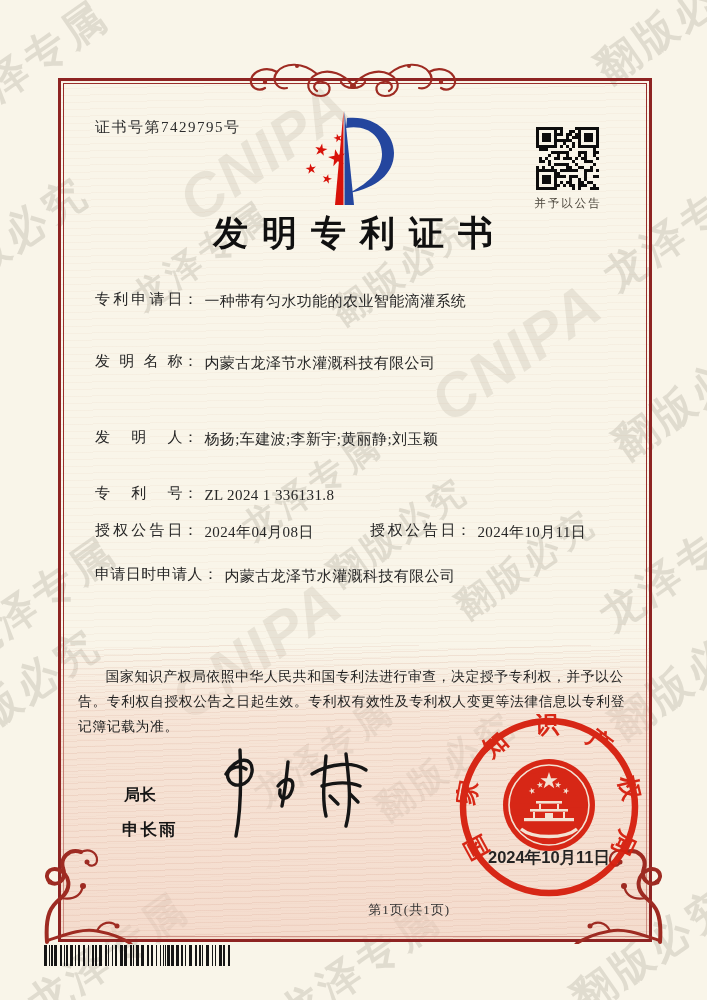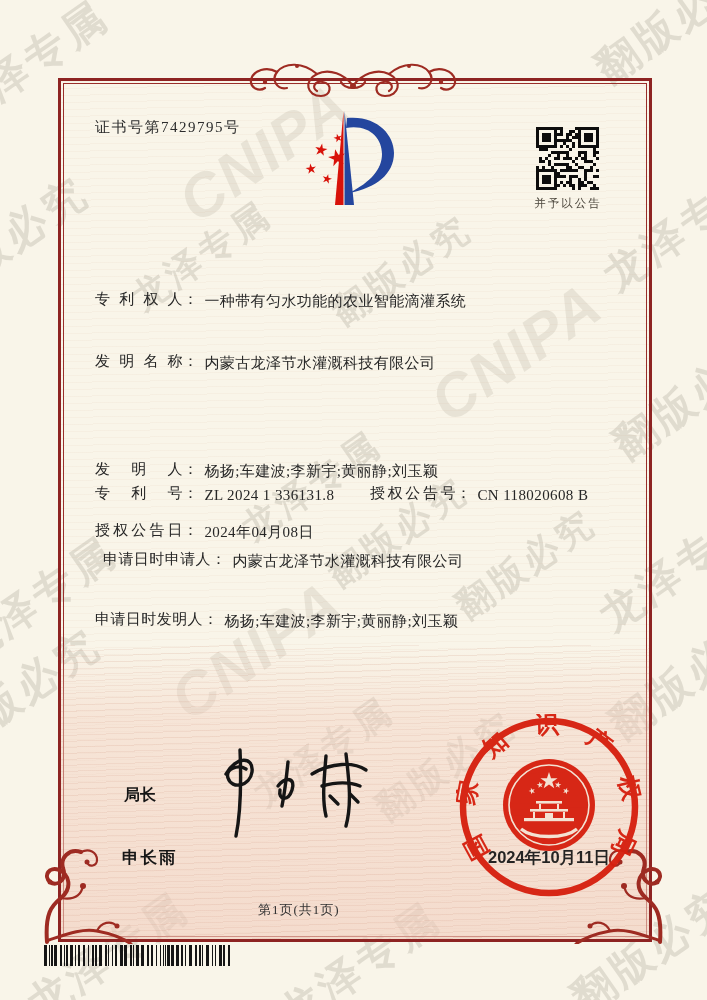--- a/index.html
+++ b/index.html
@@ -48,27 +48,27 @@
   .val { display:inline-block; vertical-align:top; max-width:430px; line-height:22px; }
   .pairR { position:absolute; left:275px; top:0; white-space:nowrap; }
   .w82 { width:86px; }
 
   
   .statement { position:absolute; left:78px; top:664px; width:550px;
                font-size:13.8px; line-height:25px; color:#1f1f1f; text-indent:2em; letter-spacing:0.6px; }
 
   
   .sig-title { position:absolute; left:124px; top:785px; font-size:16px; font-weight:bold; color:#161616; }
-  .sig-name  { position:absolute; left:122px; top:819px; font-size:16.5px; font-weight:bold; color:#161616; letter-spacing:2px;margin-top:28px; }
+  .sig-name  { position:absolute; left:122px; top:819px; font-size:16.5px; font-weight:bold; color:#161616; letter-spacing:2px; }
   .sig-hand  { position:absolute; left:196px; top:744px; width:190px; height:96px; }
 
   
   .seal { position:absolute; left:456px; top:714px; width:186px; height:186px; opacity:0.96; }
   
-  .page-no { position:absolute; left:258px; top:901px; width:192px; text-align:left; font-size:13px; color:#333; letter-spacing:1px; }
+  .page-no { position:absolute; left:258px; top:901px; width:192px; text-align:right; font-size:13px; color:#333; letter-spacing:1px; }
   .barcode { position:absolute; left:44px; top:945px; width:192px; height:21px; display:flex; align-items:stretch; }
   .barcode i { display:block; height:100%; }
   .barcode i.b { background:#151515; }
 </style>
 </head>
 <body>
 
 <div class="page">
 
   <span class="wm" style="left:-64px; top:36px;">龙泽专属</span>
@@ -601,48 +601,47 @@
       <span class="on"></span>
       <span></span>
       <span></span>
       <span></span>
       <span class="on"></span>
       <span class="on"></span>
       <span class="on"></span>
     </div>
   <div class="qr-caption">并予以公告</div>
 
+  <h1 class="title">发明专利证书</h1>
 
   <div class="row" style="top:290px;">
-    <span class="lbl w88">专利权人</span><span class="colon">：</span><span class="val">一种带有匀水功能的农业智能滴灌系统</span>
+    <span class="lbl w88">专利申请日</span><span class="colon">：</span><span class="val">一种带有匀水功能的农业智能滴灌系统</span>
   </div>
   <div class="row" style="top:352px;">
     <span class="lbl w88">发明名称</span><span class="colon">：</span><span class="val">内蒙古龙泽节水灌溉科技有限公司</span>
   </div>
-  <div class="row" style="top:460px;text-decoration:underline;">
+  <div class="row" style="top:428px;text-decoration:underline;">
     <span class="lbl w88">发明人</span><span class="colon">：</span><span class="val">杨扬;车建波;李新宇;黄丽静;刘玉颖</span>
   </div>
 
   <div class="row" style="top:484px; width:545px;">
     <span class="lbl w88">专利号</span><span class="colon">：</span><span class="val">ZL 2024 1 336131.8</span>
-    <span class="pairR">
-      <span class="lbl w82">授权公告号</span><span class="colon">：</span><span class="val">CN 118020608 B</span>
-    </span>
   </div>
   <div class="row" style="top:521px; width:545px;">
     <span class="lbl w88">授权公告日</span><span class="colon">：</span><span class="val">2024年04月08日</span>
+    <span class="pairR">
+      <span class="lbl w82">授权公告日</span><span class="colon">：</span><span class="val">2024年10月11日</span>
+    </span>
   </div>
 
-  <div class="row" style="top:550px;margin-left:8px;">
+  <div class="row" style="top:565px;">
     <span class="lbl w105">申请日时申请人</span><span class="colon">：</span><span class="val">内蒙古龙泽节水灌溉科技有限公司</span>
   </div>
-  <div class="row" style="top:610px;">
-    <span class="lbl w105">申请日时发明人</span><span class="colon">：</span><span class="val">杨扬;车建波;李新宇;黄丽静;刘玉颖</span>
-  </div>
-
+
+  <p class="statement">国家知识产权局依照中华人民共和国专利法进行审查，决定授予专利权，并予以公告。专利权自授权公告之日起生效。专利权有效性及专利权人变更等法律信息以专利登记簿记载为准。</p>
 
   <div class="sig-title">局长</div>
   <div class="sig-name">申长雨</div>
   <svg class="sig-hand" viewBox="0 0 190 96">
     <g fill="none" stroke="#151515" stroke-width="3.4" stroke-linecap="round">
       <path d="M30,30 C40,12 58,12 56,28 C54,42 36,46 32,34 C29,25 42,20 50,25"></path>
       <path d="M44,6 C45,30 46,62 40,92"></path>
       <path d="M82,42 C90,32 100,34 96,46 C92,58 82,56 84,46"></path>
       <path d="M92,18 C90,38 88,52 86,62"></path>
       <path d="M116,30 C136,18 158,18 170,26"></path>

